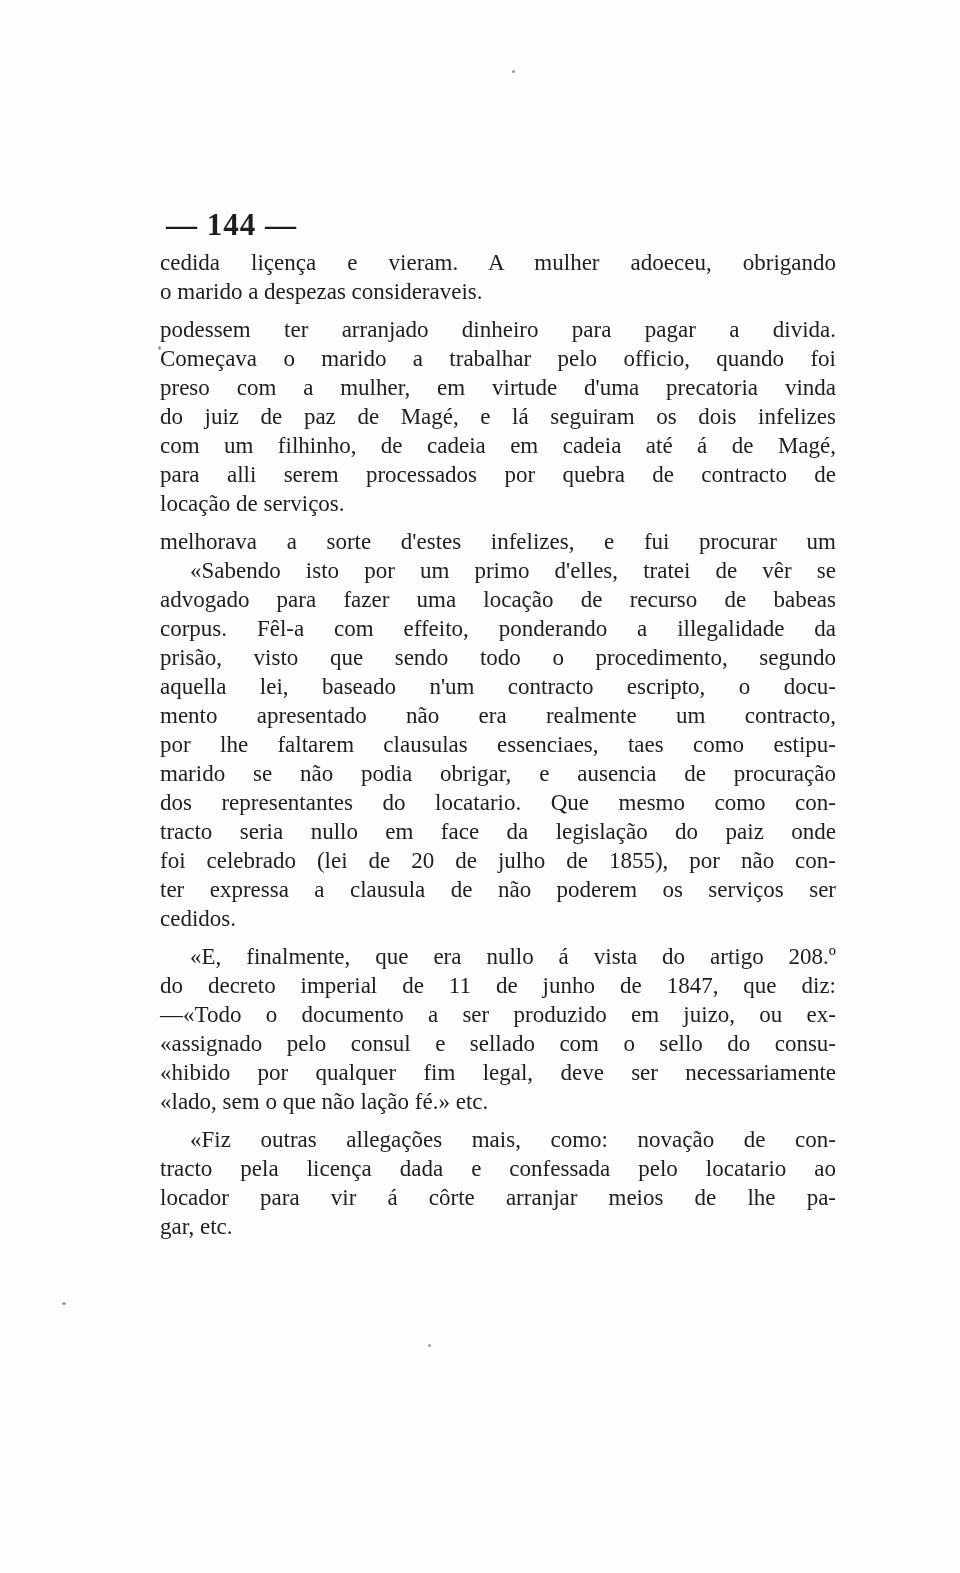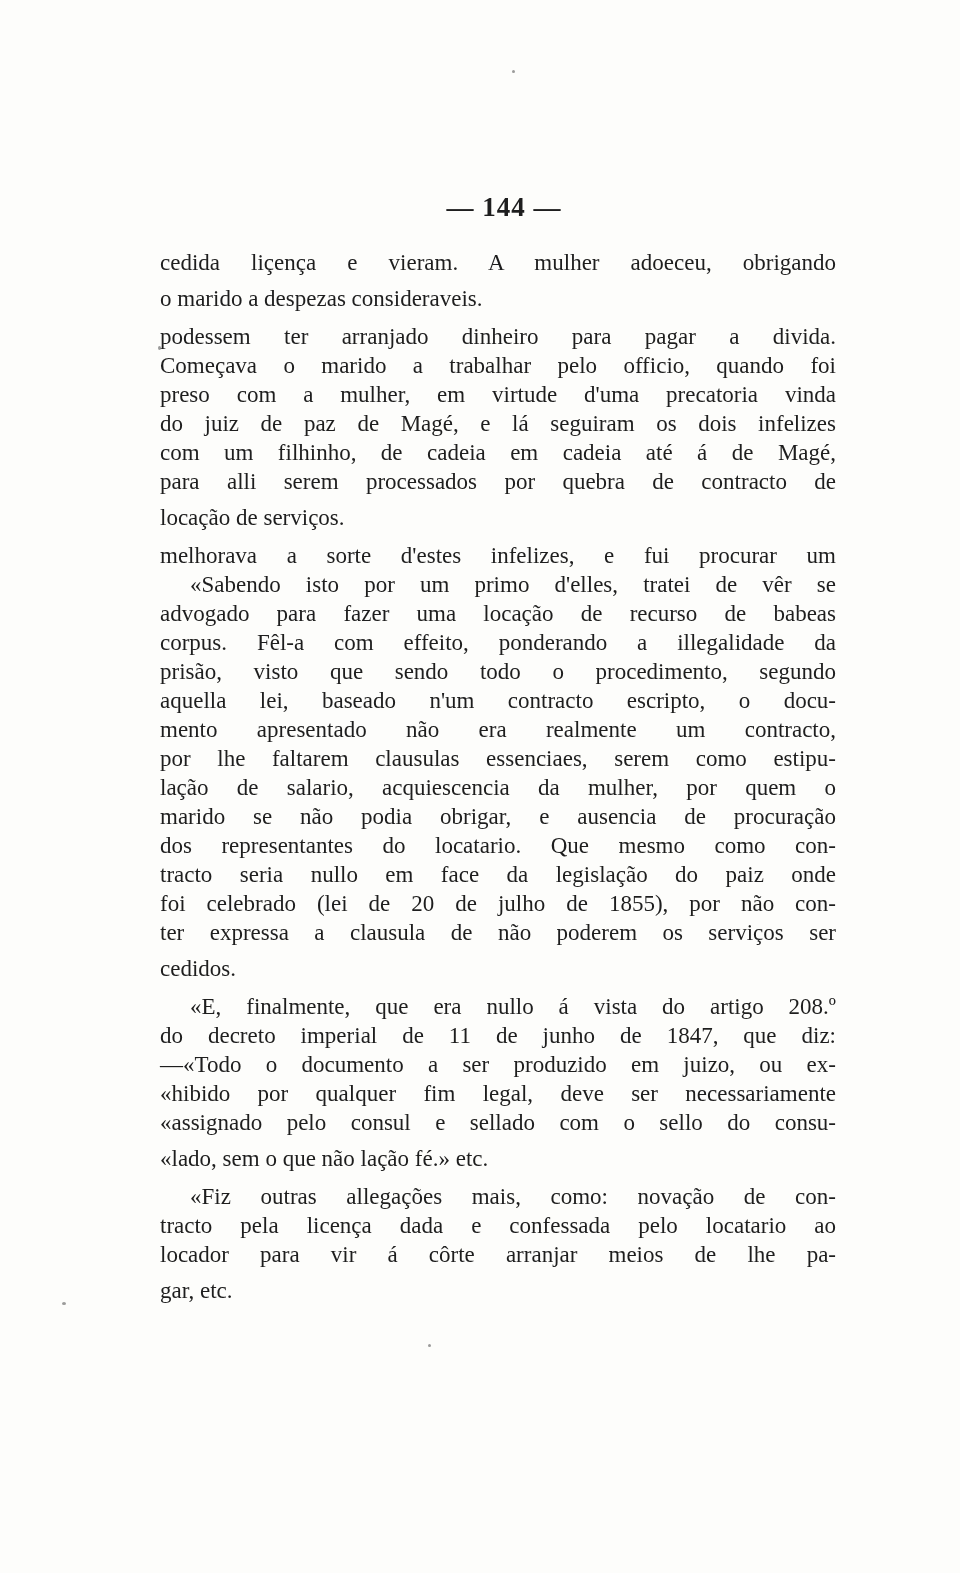--- a/index.html
+++ b/index.html
@@ -14,43 +14,43 @@
     overflow: hidden;
     font-family: "Liberation Serif", "DejaVu Serif", serif;
     color: #1e1e1e;
   }
   .page {
     position: absolute;
     inset: 0;
   }
   .header {
     position: absolute;
-    top: 192px;
+    top: 207px;
     left: 166px;
     width: 676px;
-    text-align: center;
-    font-size: 27px;
+    text-align: left;
+    font-size: 31px;
     font-weight: bold;
     letter-spacing: 1px;
   }
   .text-block {
     position: absolute;
     top: 248px;
     left: 160px;
     width: 676px;
     font-size: 23px;
     line-height: 29px;
   }
   .paragraph { margin: 0; }
   .paragraph + .paragraph { margin-top: 9px; }
   .line {
     text-align: justify;
     text-align-last: justify;
   }
-  .line.last { text-align-last: left; margin-top: 7px; }
+  .line.last { text-align-last: left; }
   .line.indent { text-indent: 30px; }
   .italic { }
   .speck {
     position: absolute;
     background: #4a4a4a;
     border-radius: 50%;
     opacity: 0.55;
   }
 </style>
 </head>
@@ -74,35 +74,34 @@
         <div class="line last"><span>locação de serviços.</span></div>
       </div>
       <div class="paragraph">
         <div class="line"><span>melhorava a sorte d'estes infelizes, e fui procurar um</span></div>
         <div class="line indent"><span>«Sabendo isto por um primo d'elles, tratei de vêr se</span></div>
         <div class="line"><span>advogado para fazer uma locação de recurso de </span><span class="italic">babeas</span></div>
         <div class="line"><span class="italic">corpus.</span><span> Fêl-a com effeito, ponderando a illegalidade da</span></div>
         <div class="line"><span>prisão, visto que sendo todo o procedimento, segundo</span></div>
         <div class="line"><span>aquella lei, baseado n'um contracto escripto, o docu-</span></div>
         <div class="line"><span>mento apresentado não era realmente um contracto,</span></div>
-        <div class="line"><span>por lhe faltarem clausulas essenciaes, serem como estipu-</span></div>
-        <div class="line"><span>lação de salario, acquiescencia da mulher, por quem o</span></div>
+        <div class="line"><span>por lhe faltarem clausulas essenciaes, taes como estipu-</span></div>
         <div class="line"><span>marido se não podia obrigar, e ausencia de procuração</span></div>
         <div class="line"><span>dos representantes do locatario. Que mesmo como con-</span></div>
         <div class="line"><span>tracto seria nullo em face da legislação do paiz onde</span></div>
         <div class="line"><span>foi celebrado (lei de 20 de julho de 1855), por não con-</span></div>
         <div class="line"><span>ter expressa a clausula de não poderem os serviços ser</span></div>
         <div class="line last"><span>cedidos.</span></div>
       </div>
       <div class="paragraph">
         <div class="line indent"><span>«E, finalmente, que era nullo á vista do artigo 208.º</span></div>
         <div class="line"><span>do decreto imperial de 11 de junho de 1847, que diz:</span></div>
         <div class="line"><span>—«Todo o documento a ser produzido em juizo, ou ex-</span></div>
+        <div class="line"><span>«assignado pelo consul e sellado com o sello do consu-</span></div>
         <div class="line"><span>«hibido por qualquer fim legal, deve ser necessariamente</span></div>
-        <div class="line"><span>«assignado pelo consul e sellado com o sello do consu-</span></div>
         <div class="line last"><span>«lado, sem o que não lação fé.» etc.</span></div>
       </div>
       <div class="paragraph">
         <div class="line indent"><span>«Fiz outras allegações mais, como: novação de con-</span></div>
         <div class="line"><span>tracto pela licença dada e confessada pelo locatario ao</span></div>
         <div class="line"><span>locador para vir á côrte arranjar meios de lhe pa-</span></div>
         <div class="line last"><span>gar, etc.</span></div>
       </div>
     </div>
 

